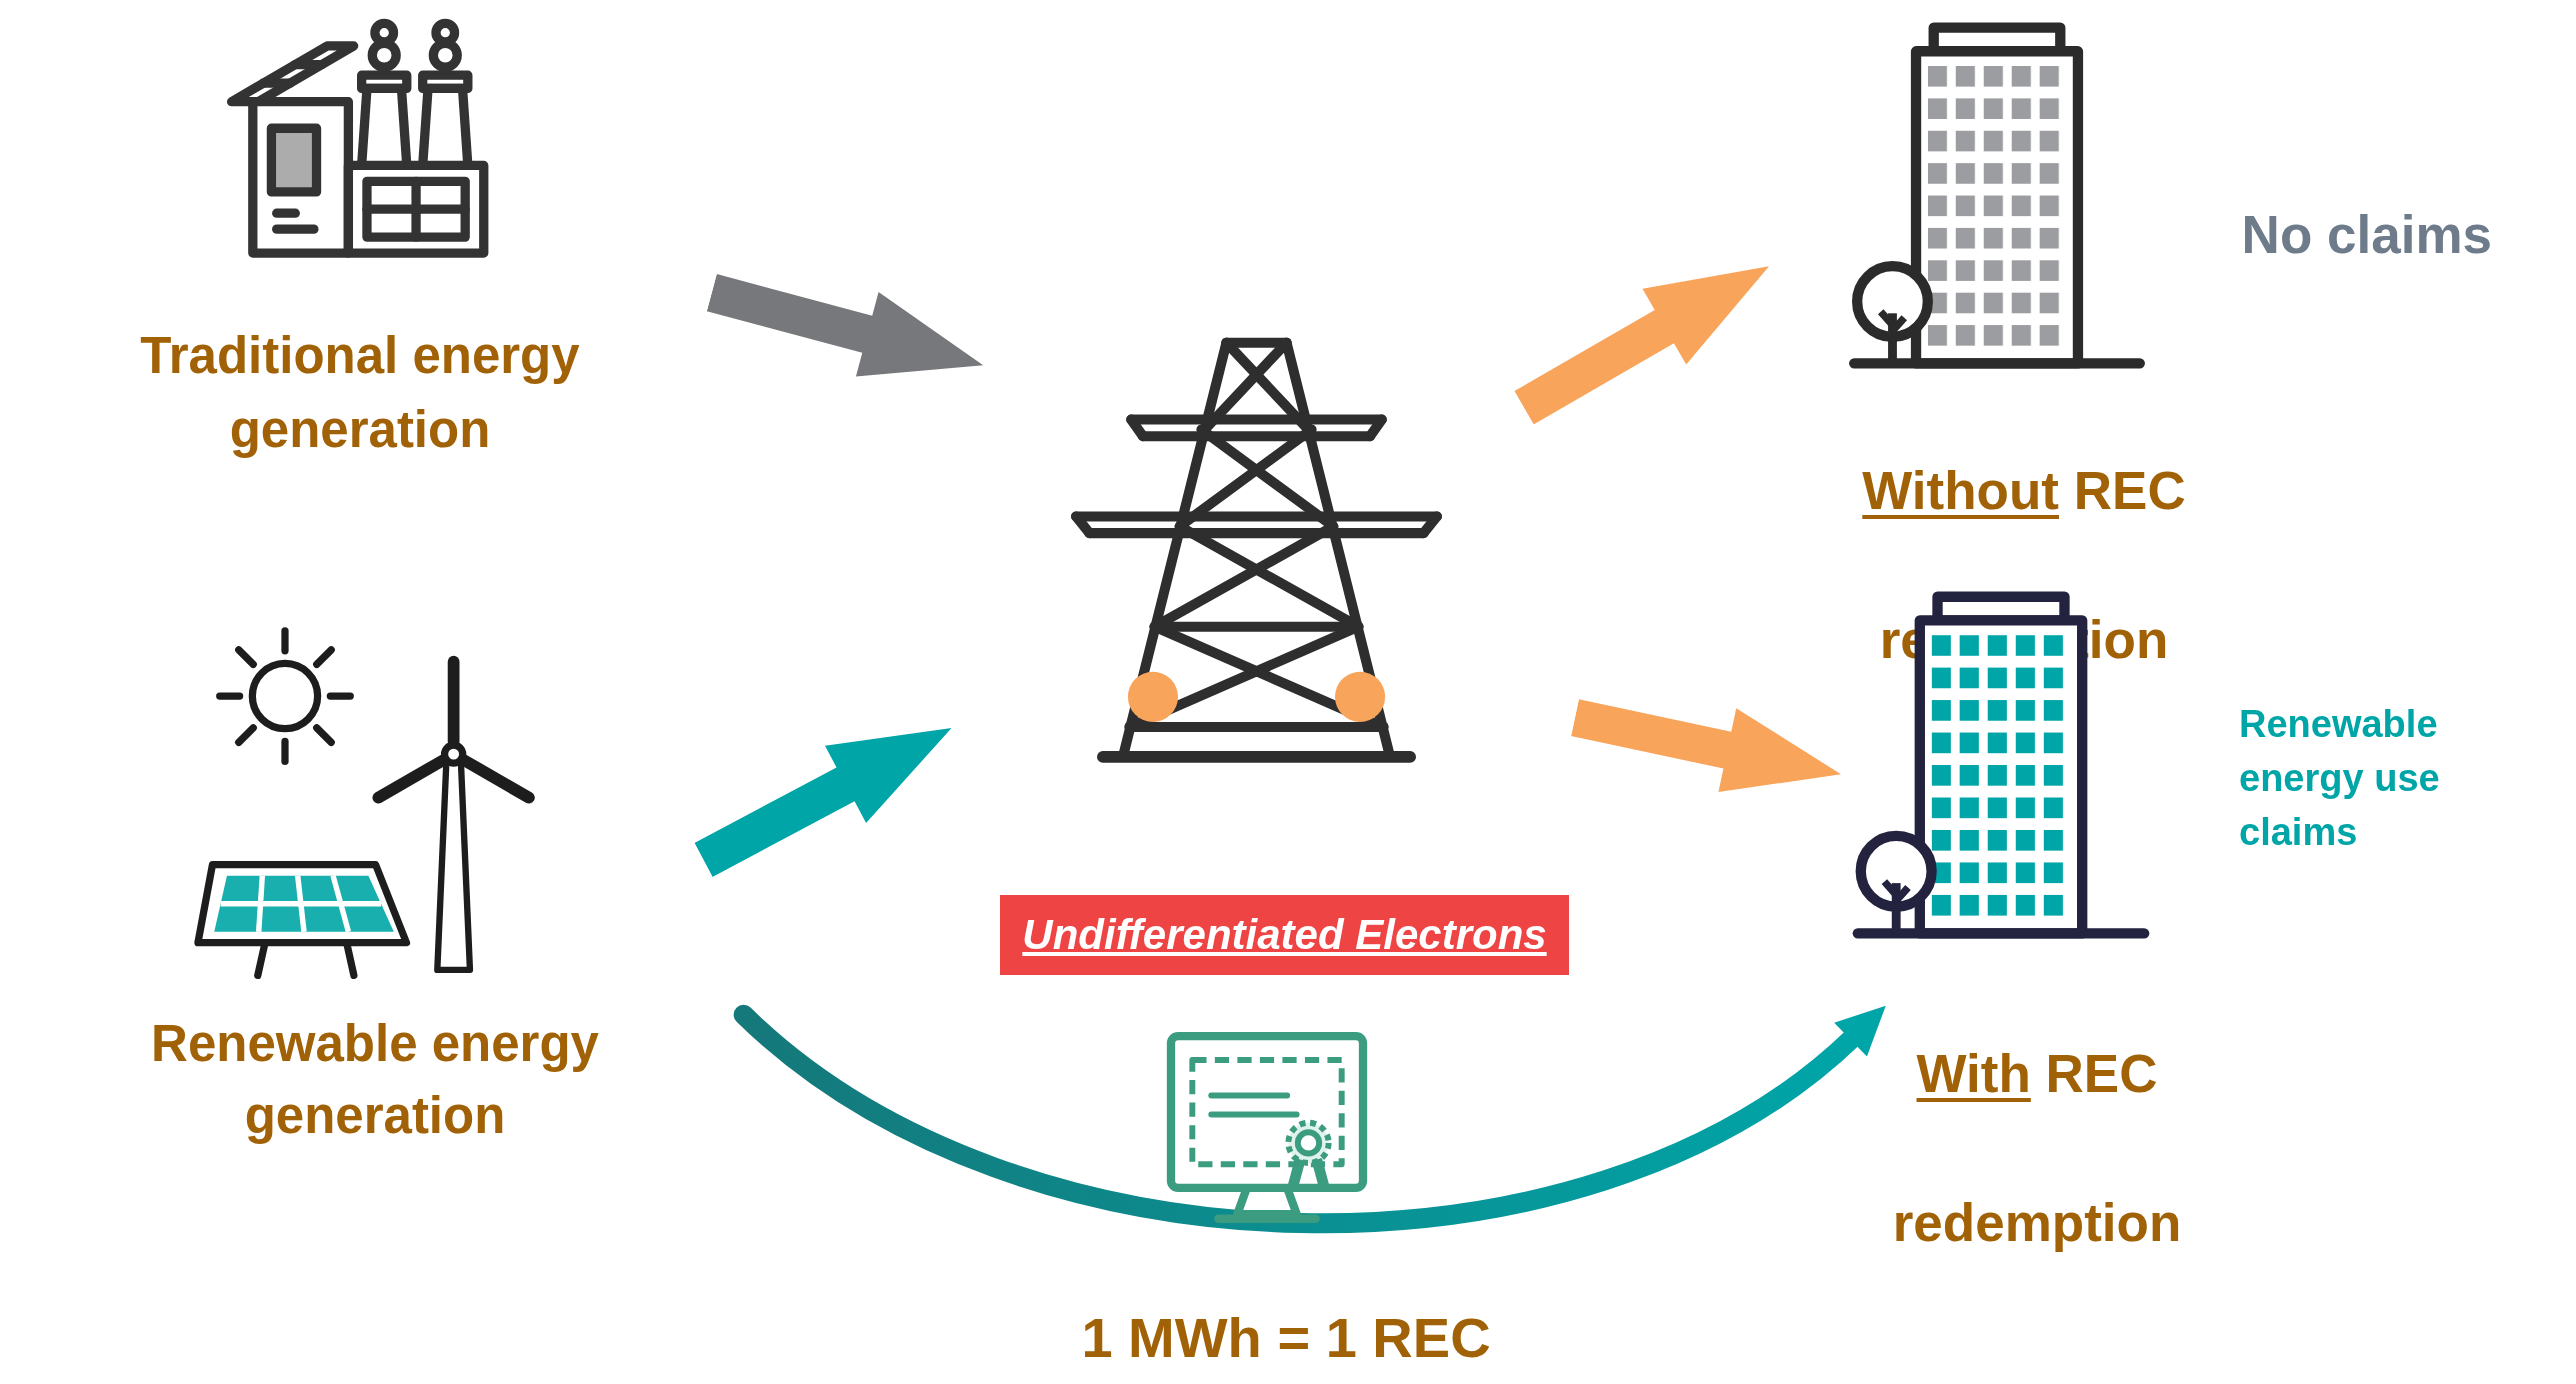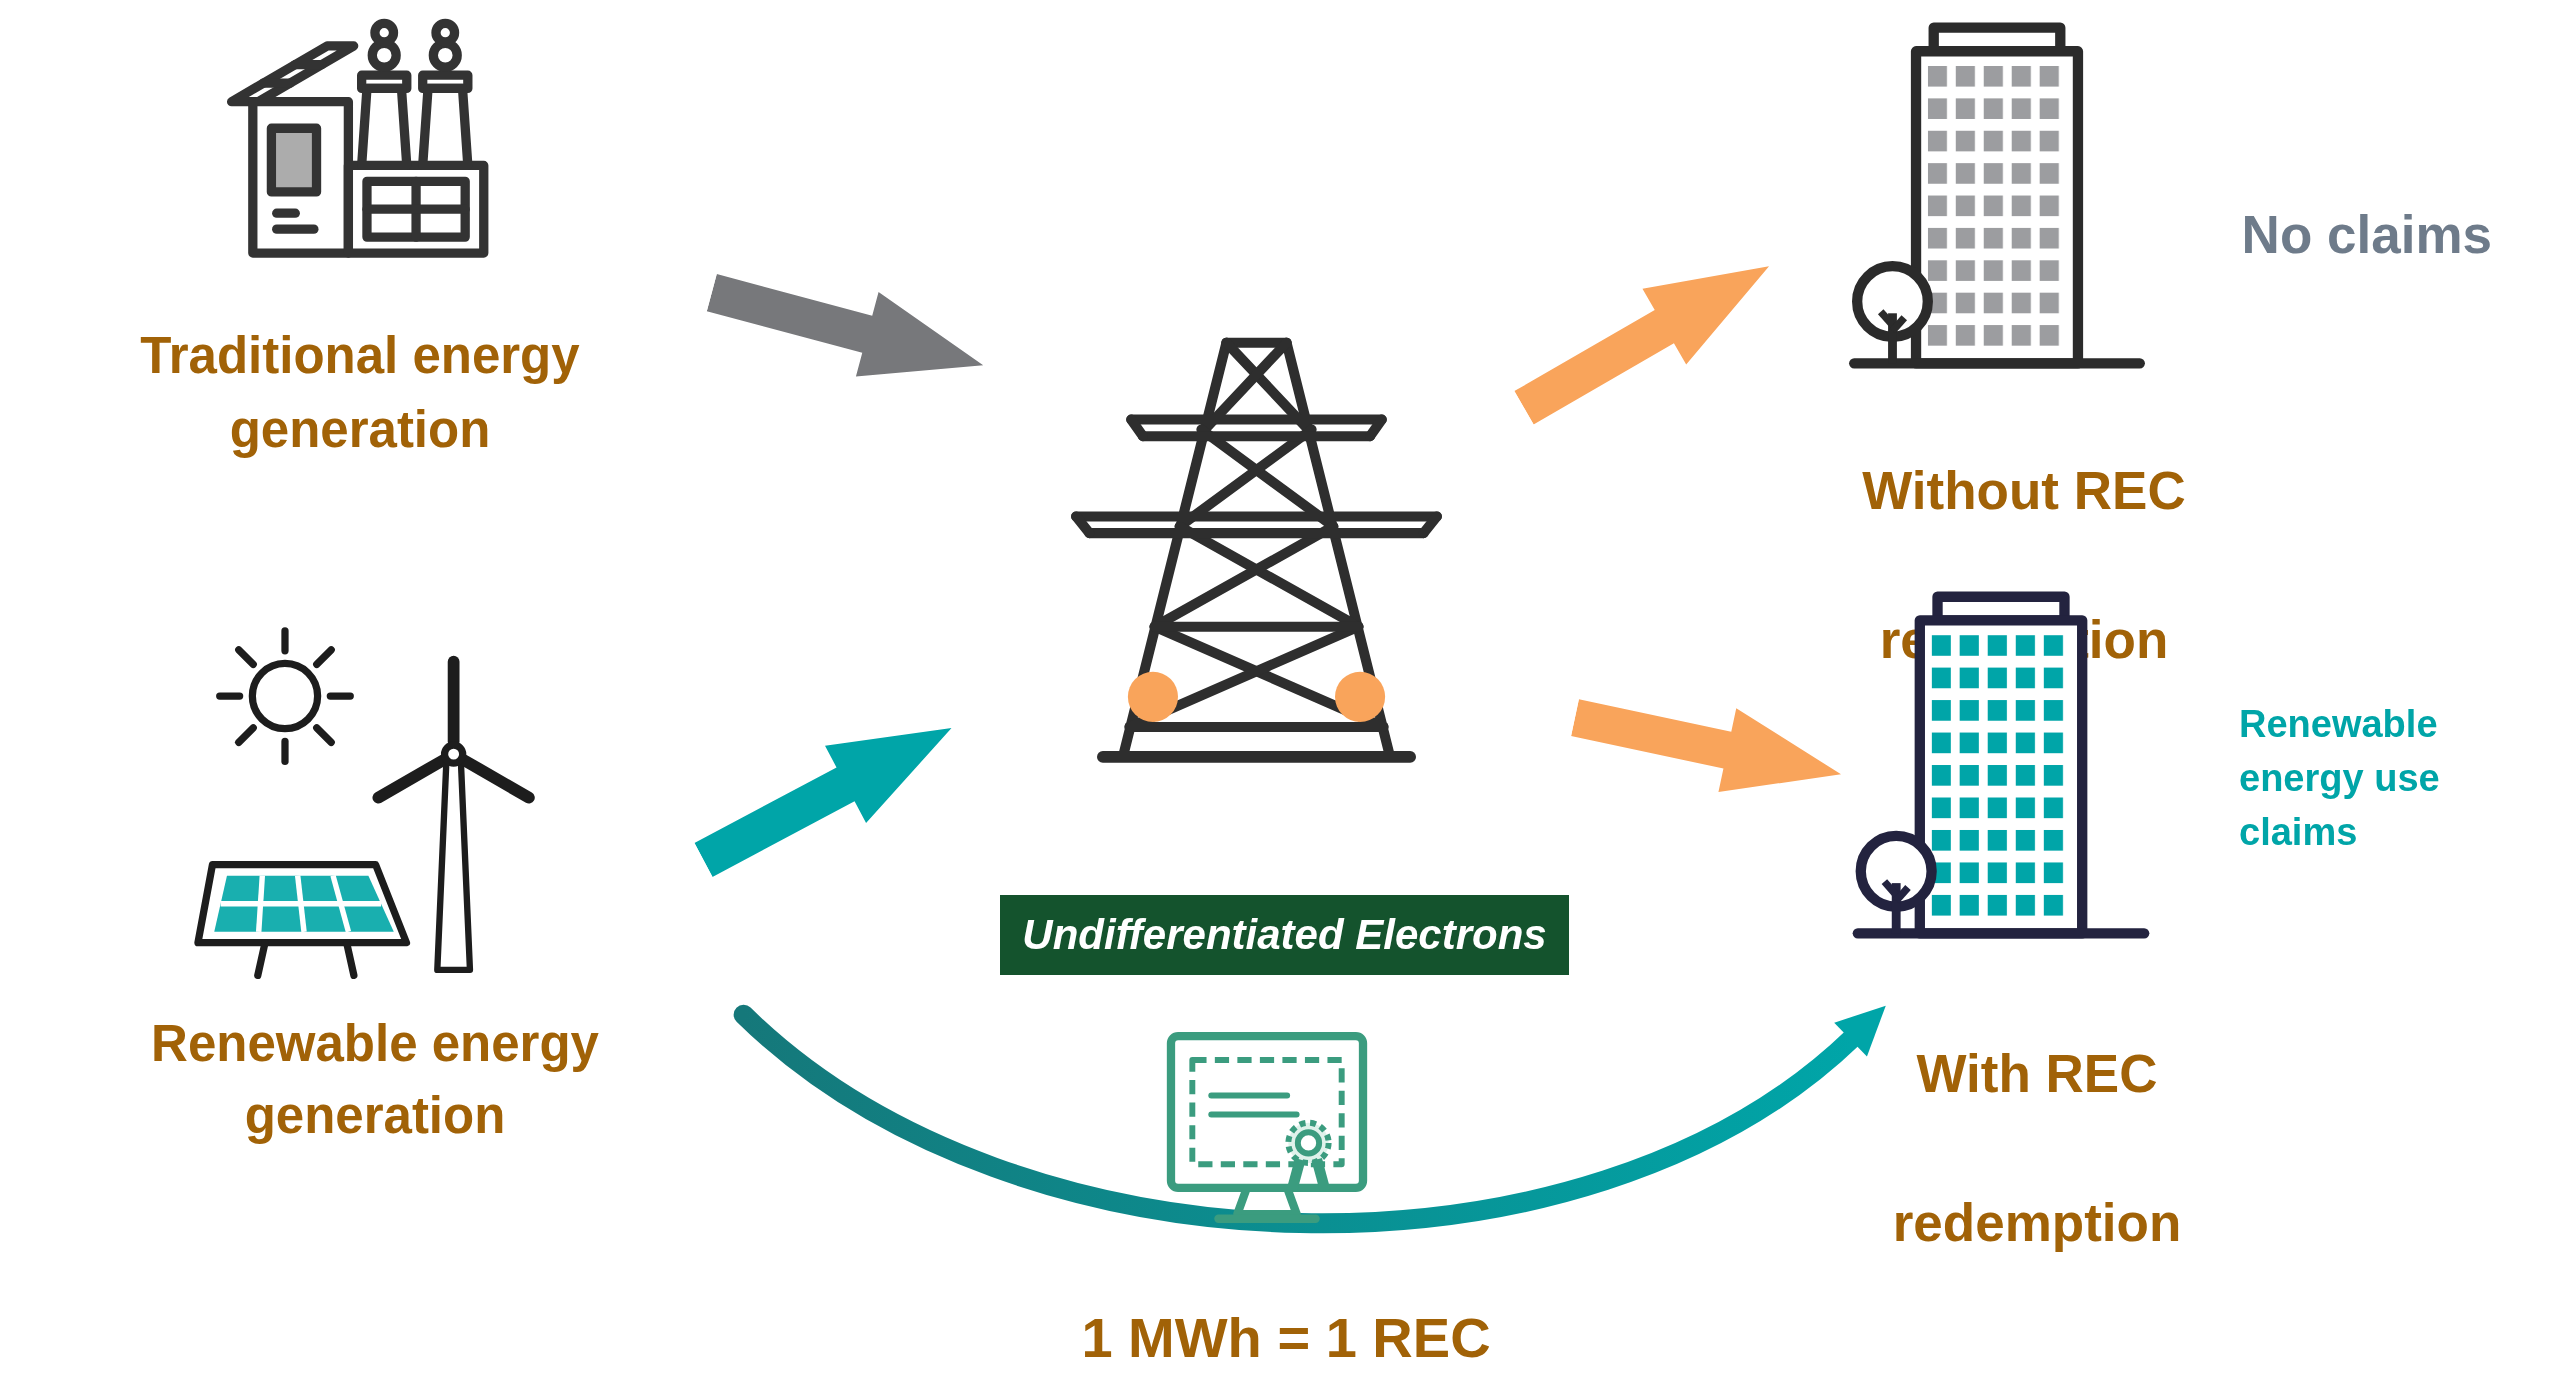--- a/index.html
+++ b/index.html
@@ -1,24 +1,24 @@
 <!DOCTYPE html>
 <html style="font-size:14.5px"><head>
 <meta charset="utf-8">
 <style>
   * { margin:0; padding:0; box-sizing:border-box; }
   html,body { background:#ffffff; font-family:"Liberation Sans", sans-serif; }
   .canvas { position:relative; width:2576px; height:1384px; background:#fff; overflow:hidden; }
   .label { position:absolute; font-weight:bold; color:#a16207; white-space:pre-line; text-align:center; }
   .label-left { text-align:left; }
-  .ul { text-decoration-thickness:3.6px; text-underline-offset:6.3px; }
+  .ul { text-decoration:underline; text-decoration-thickness:3.6px; text-underline-offset:6.3px; }
   .badge {
-    position:absolute; background:#14532d; color:#ffffff;
+    position:absolute; background:#ef4444; color:#ffffff;
     font-style:italic; font-weight:bold; font-size:42px;
-    display:flex; align-items:center; justify-content:center;
+    display:flex; align-items:center; justify-content:center;text-decoration:underline;
   }
   svg.icon, svg.arrow { position:absolute; }
 </style>
 </head>
 <body>
 
 <div class="canvas">
 
   <svg class="icon" style="left:213px;top:11px;width:292px;height:277px" viewBox="0 0 220 200">
     <g fill="none" stroke="#333333" stroke-width="7" stroke-linejoin="round" stroke-linecap="round">

